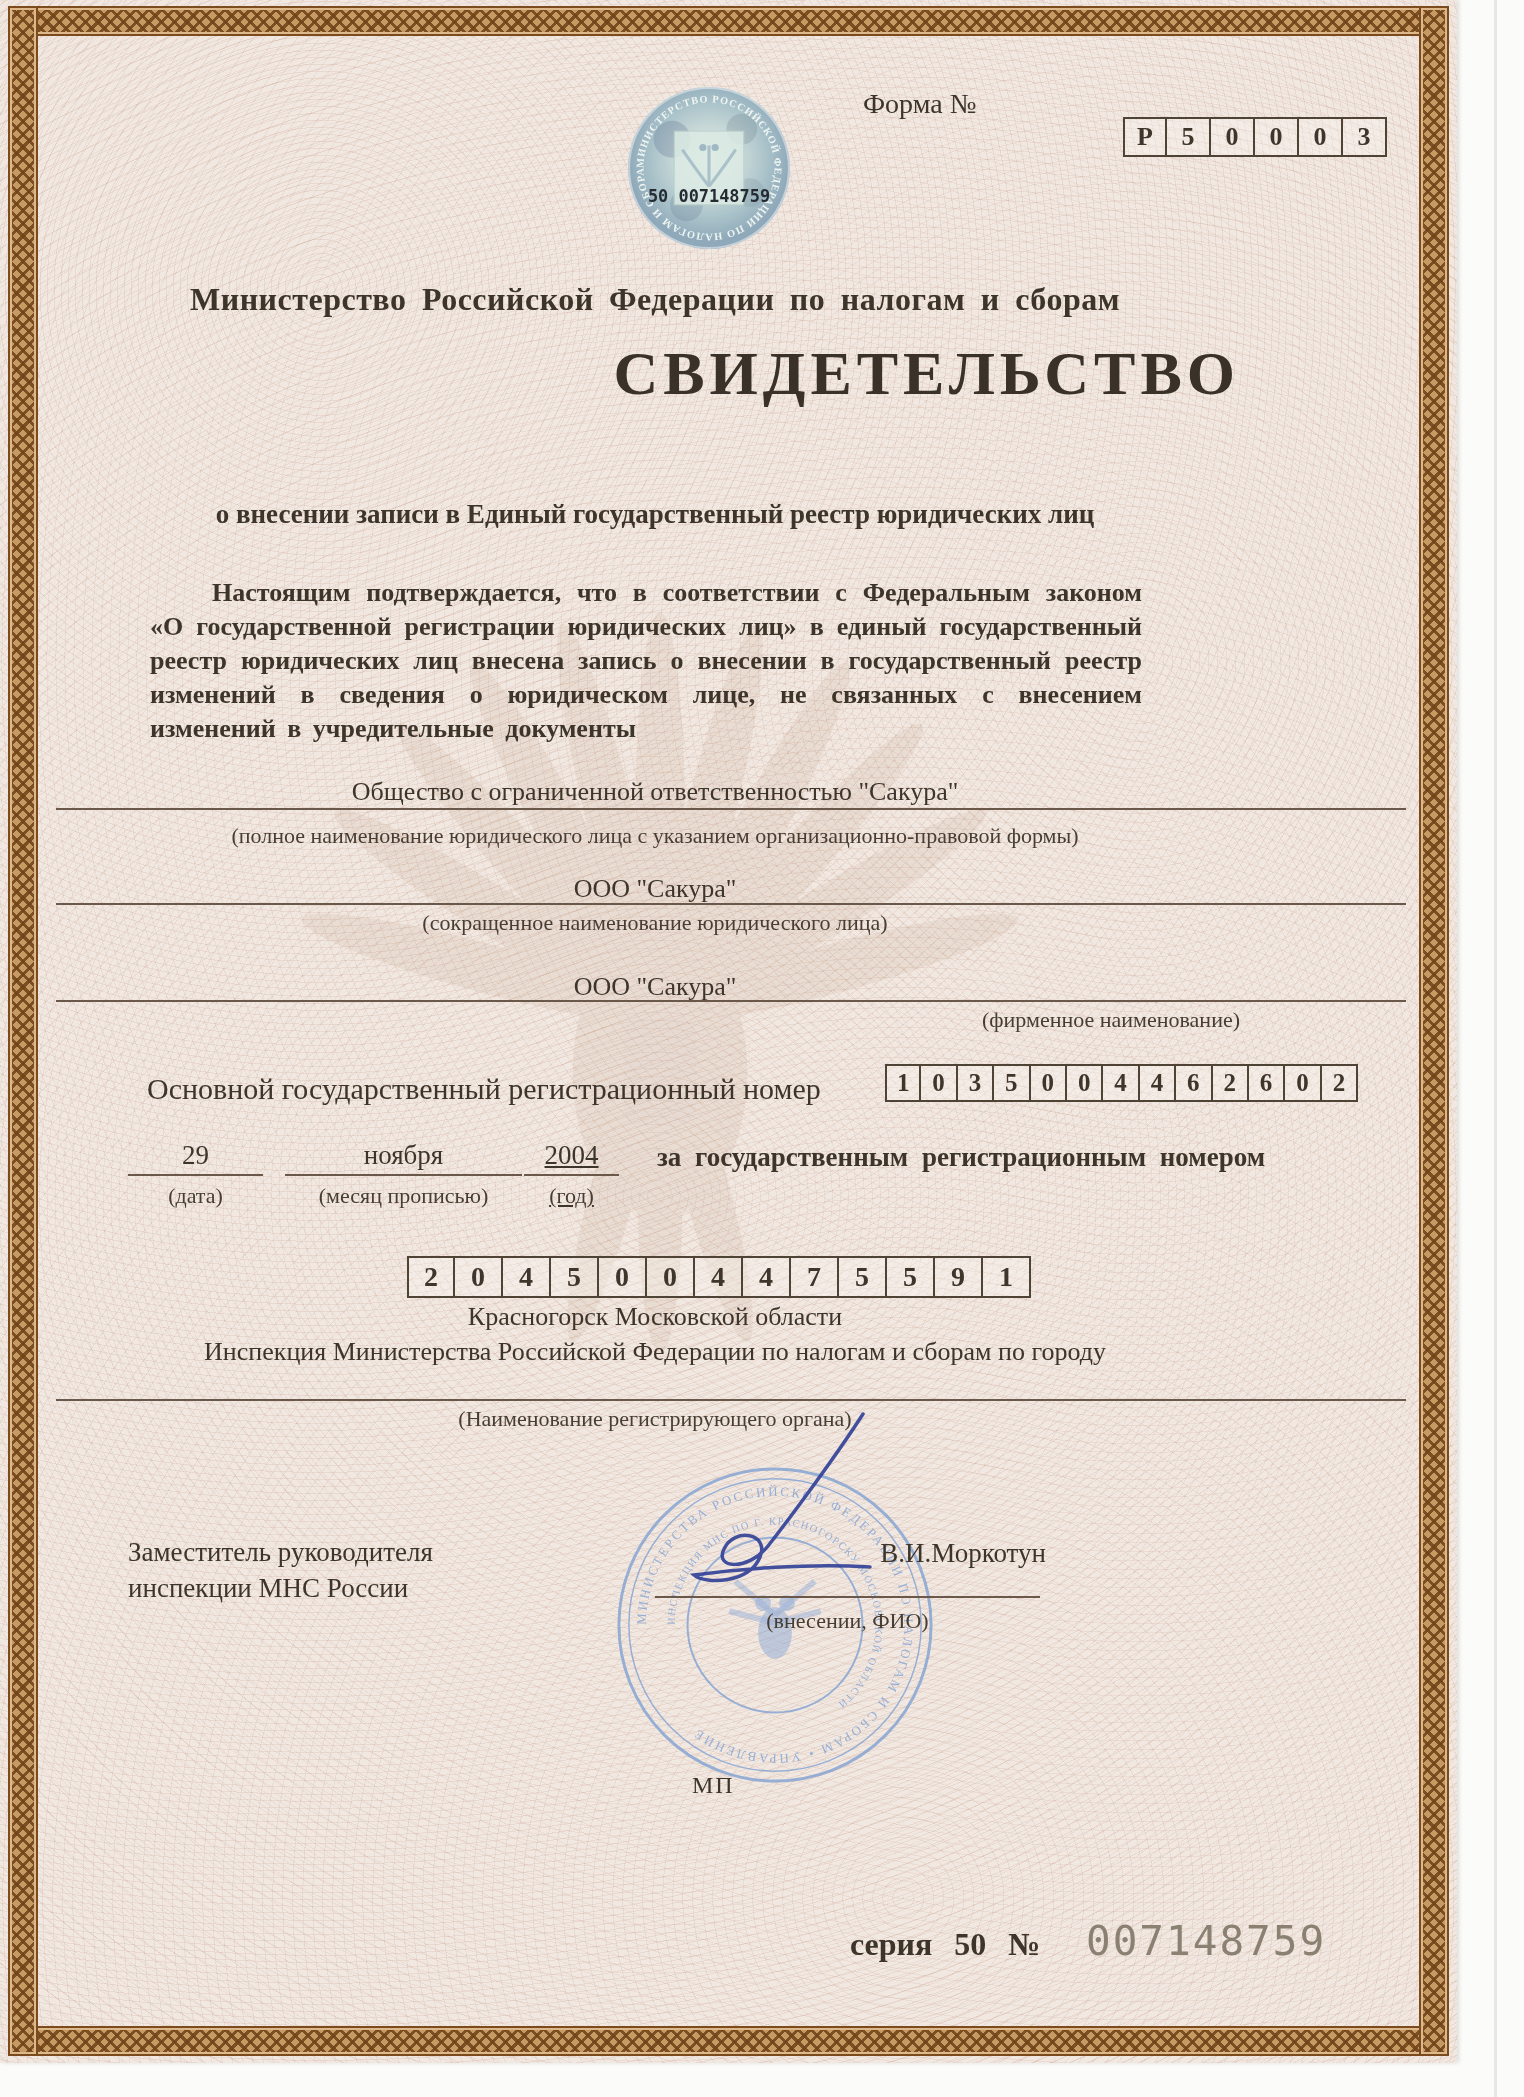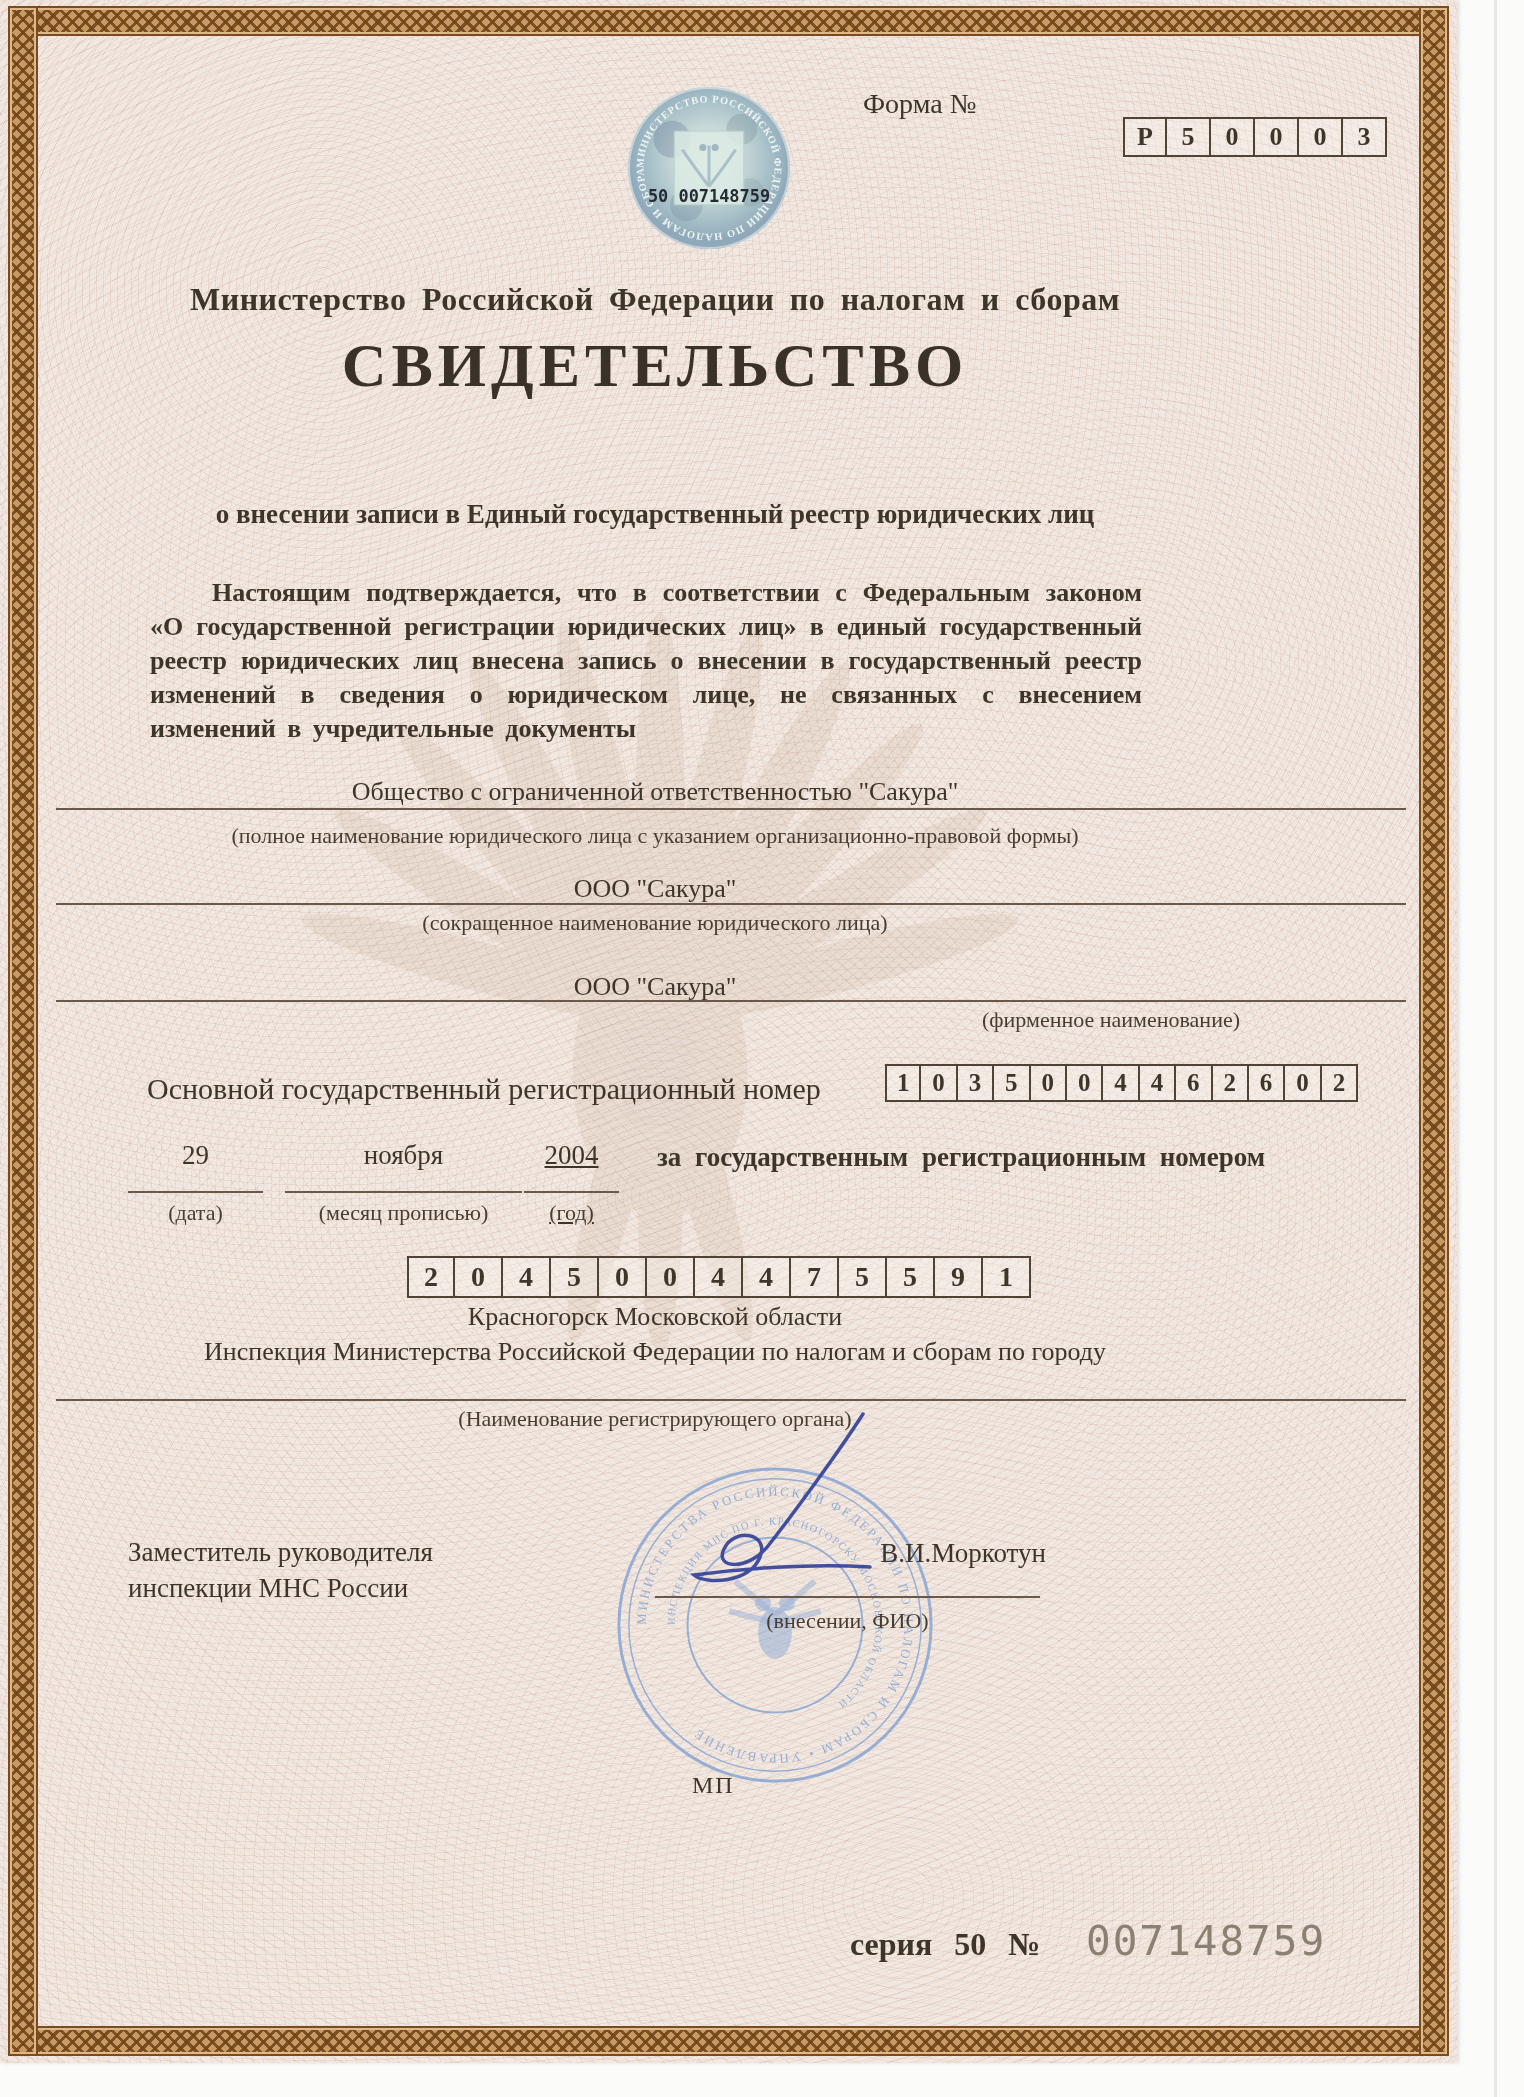--- a/index.html
+++ b/index.html
@@ -44,21 +44,21 @@
     box-sizing:border-box;border:2px solid #4e4335;border-left:none;
     display:flex;align-items:center;justify-content:center;
     font-weight:bold;color:#3e352b;background:rgba(250,246,242,.35);
   }
   .cell:first-child{border-left:2px solid #4e4335;}
   .form-cells{left:1123px;top:117px;}
   .form-cells .cell{width:44px;height:40px;font-size:26px;}
   
   .centercol{position:absolute;left:70px;width:1170px;text-align:center;}
   .ministry{top:281px;font-size:32px;font-weight:bold;letter-spacing:.5px;word-spacing:7px;}
-  .bigtitle{top:330px;font-size:62px;font-weight:bold;letter-spacing:5px;color:#3a3129;}
+  .bigtitle{top:338px;font-size:62px;font-weight:bold;letter-spacing:5px;color:#3a3129;text-align:right;}
   .subtitle{top:499px;font-size:27px;font-weight:bold;}
   .paragraph{
     position:absolute;left:150px;top:576px;width:992px;
     font-size:26px;font-weight:bold;line-height:34px;
     text-align:justify;text-indent:62px;word-spacing:5px;
   }
   
   .rule{position:absolute;height:0;border-bottom:2px solid #6a594a;}
   .rule-full{left:56px;width:1350px;}
   .fval{font-size:26px;}
@@ -70,21 +70,21 @@
   .ogrn-label{position:absolute;left:147px;top:1072px;font-size:30px;}
   .ogrn-cells{left:885px;top:1064px;}
   .ogrn-cells .cell{width:36.4px;height:38px;font-size:25px;}
   
   .dgroup{position:absolute;text-align:center;}
   .dval{font-size:27px;}
   .dcap{font-size:22px;margin-top:7px;color:#473d32;}
   .dg-day{left:128px;top:1140px;width:135px;}
   .dg-month{left:285px;top:1140px;width:237px;}
   .dg-year{left:524px;top:1140px;width:95px;text-decoration:underline;}
-  .dg-day .dval,.dg-month .dval,.dg-year .dval{border-bottom:2px solid #6a594a;padding-bottom:20px;}
+  .dg-day .dval,.dg-month .dval,.dg-year .dval{border-bottom:2px solid #6a594a;padding-bottom:3px;}
   .grn-phrase{position:absolute;left:657px;top:1142px;font-size:27px;font-weight:bold;word-spacing:7px;}
   .grn-cells{left:407px;top:1256px;}
   .grn-cells .cell{width:48px;height:42px;font-size:28px;}
   
   .reg1{top:1337px;font-size:26px;}
   .reg2{top:1302px;font-size:26px;}
   .r-reg{top:1399px;}
   .reg-cap{top:1406px;font-size:22px;color:#473d32;}
   
   .sig-pos{position:absolute;left:128px;top:1534px;font-size:27px;line-height:36px;}

